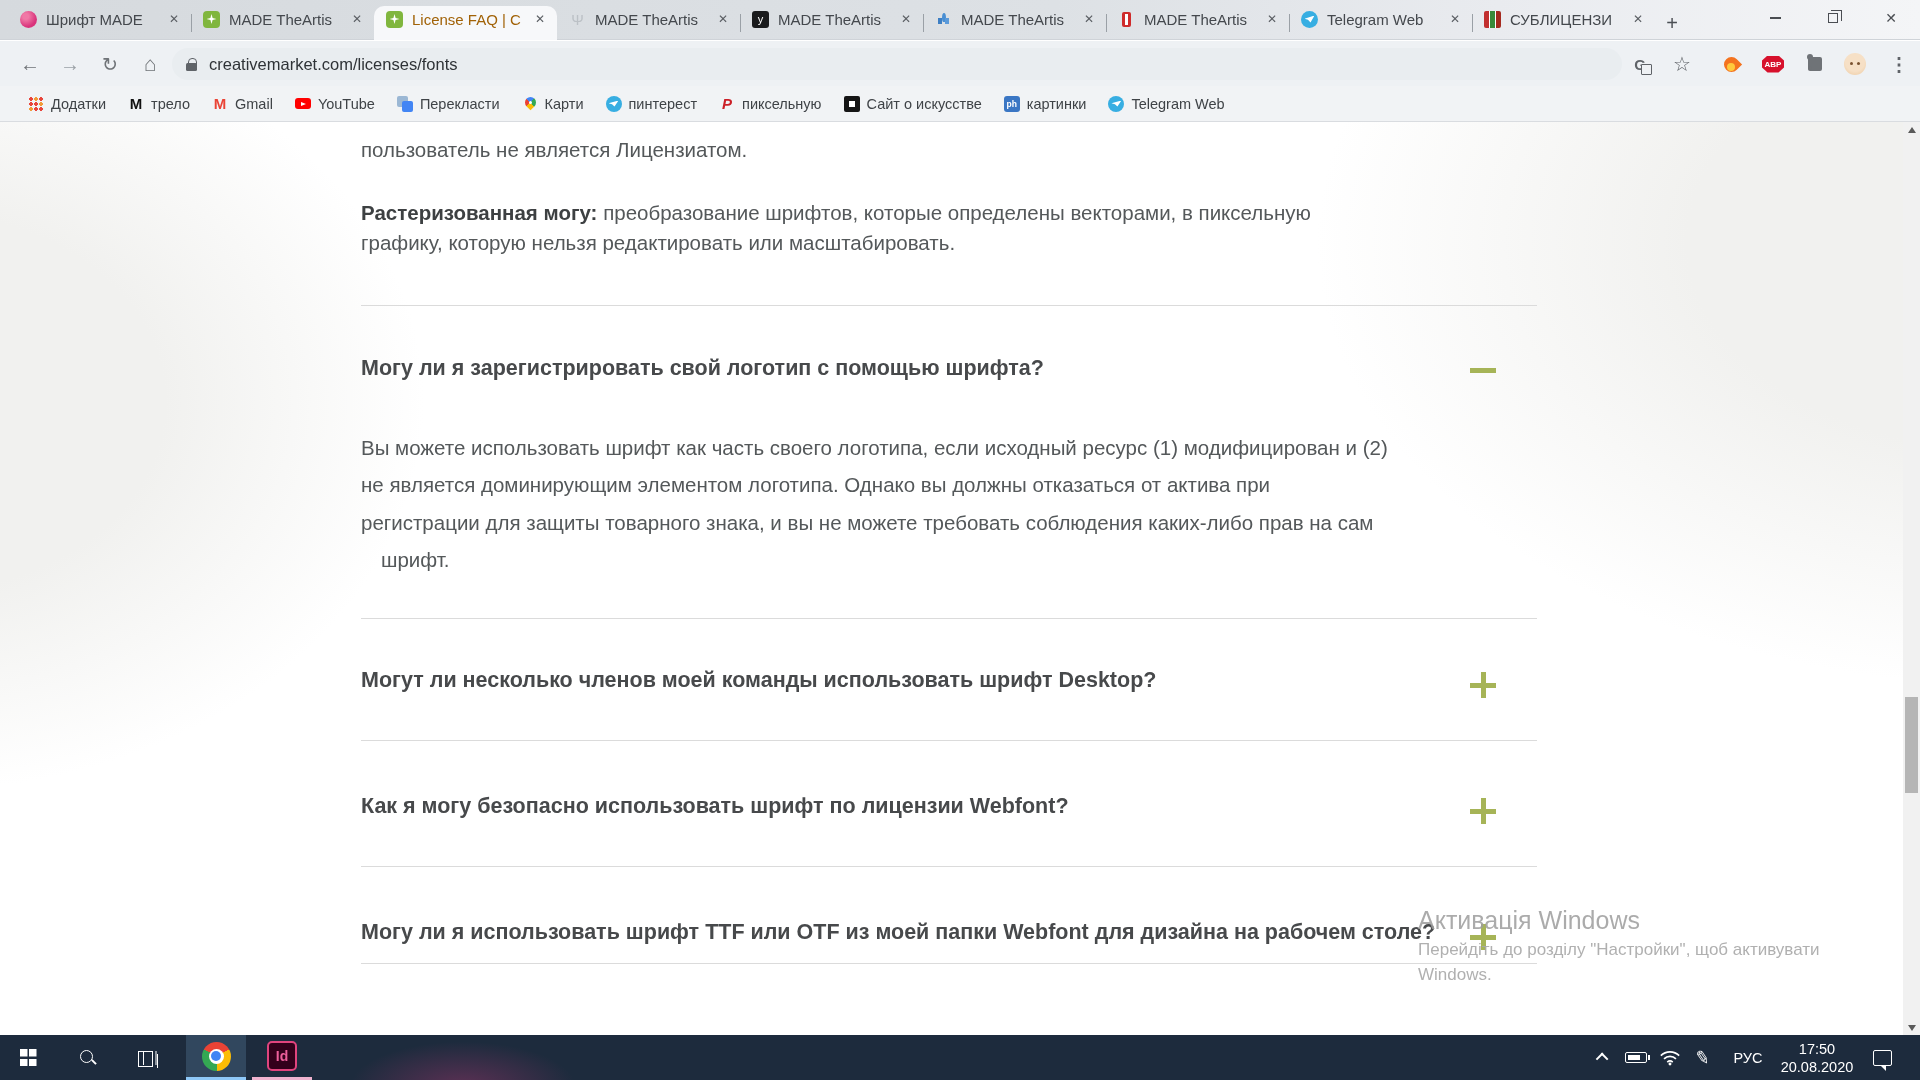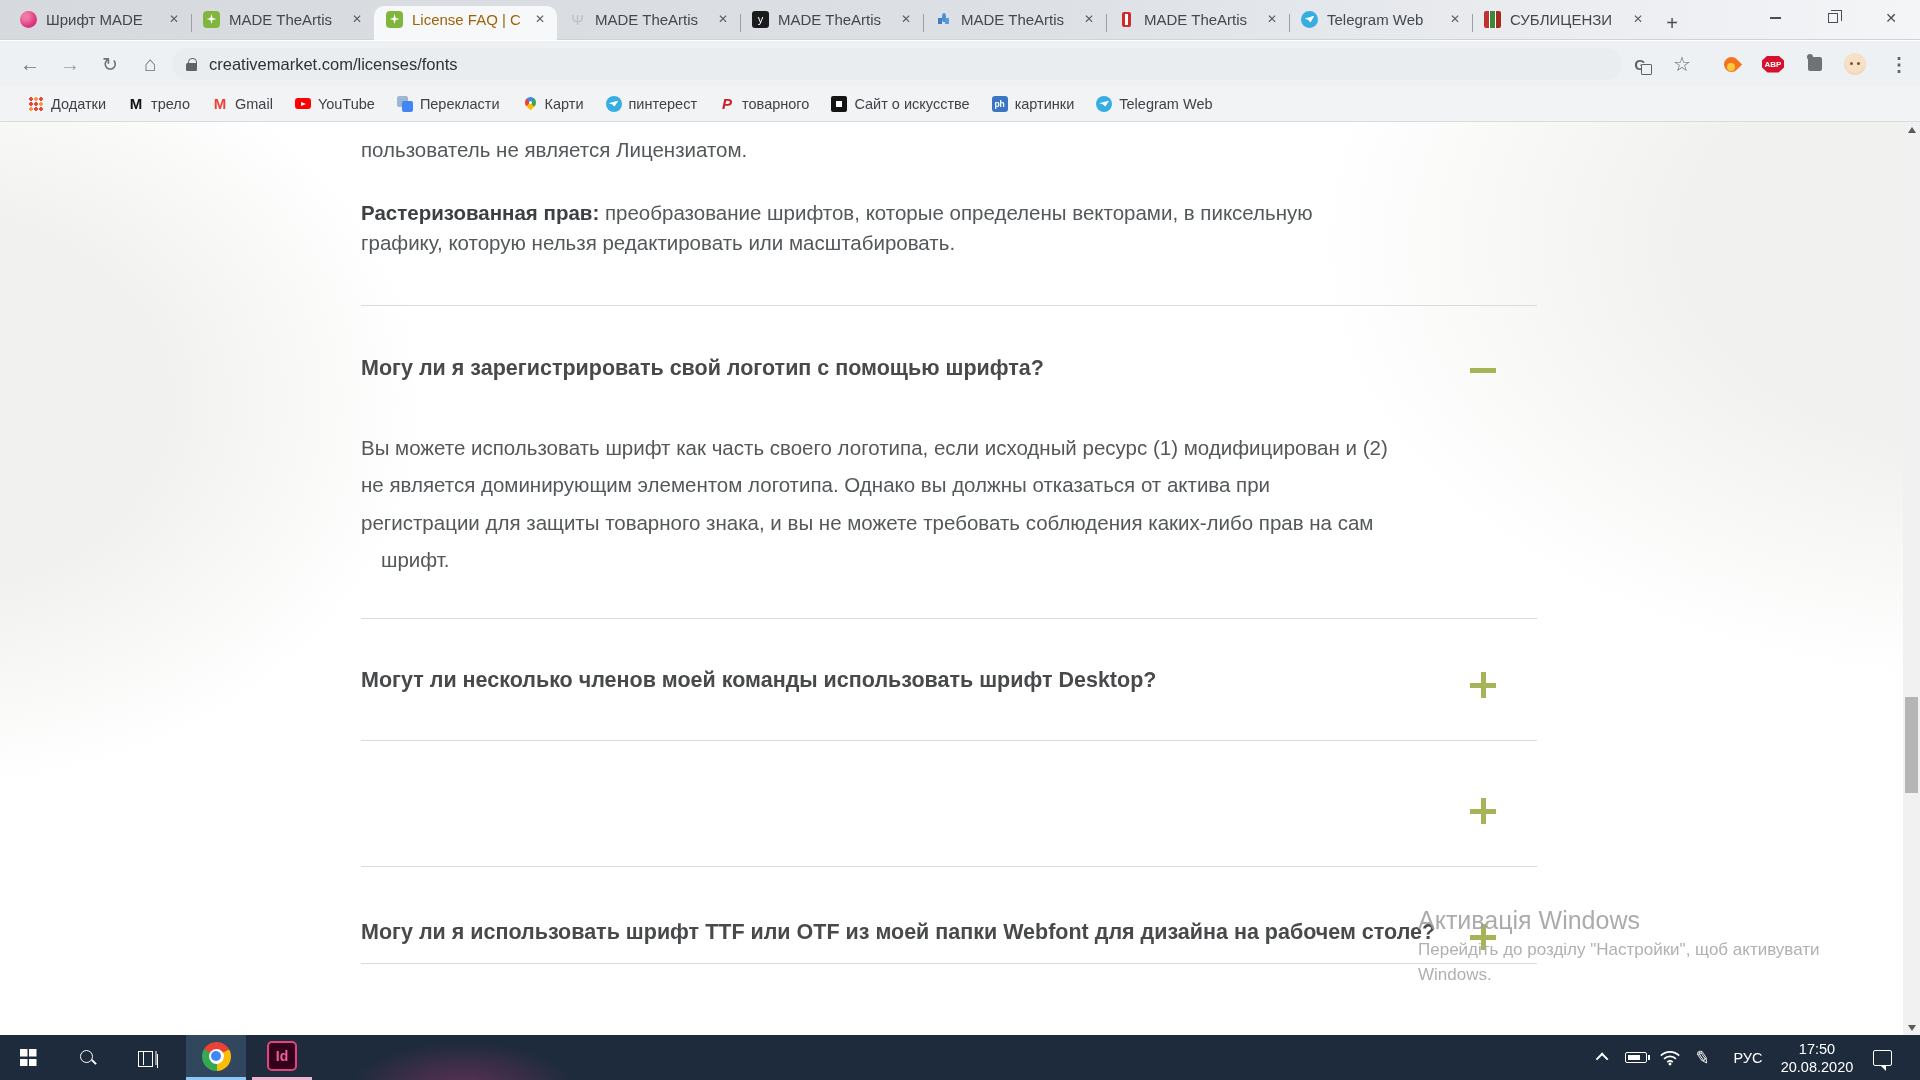--- a/index.html
+++ b/index.html
@@ -287,40 +287,40 @@
     <div class="bm">
       <span class="bmi bmi-maps"></span>
       <span class="bm-label">Карти</span>
     </div>
     <div class="bm">
       <span class="bmi bmi-tg"></span>
       <span class="bm-label">пинтерест</span>
     </div>
     <div class="bm">
       <span class="bmi bmi-pin"></span>
-      <span class="bm-label">товарного</span>
+      <span class="bm-label">пиксельную</span>
     </div>
     <div class="bm">
       <span class="bmi bmi-art"></span>
       <span class="bm-label">Сайт о искусстве</span>
     </div>
     <div class="bm">
       <span class="bmi bmi-ph"></span>
       <span class="bm-label">картинки</span>
     </div>
     <div class="bm">
       <span class="bmi bmi-tg"></span>
       <span class="bm-label">Telegram Web</span>
     </div>
   </div>
 
   <div class="page">
     <div class="txt" style="left:361px; top:16px;">пользователь не является Лицензиатом.</div>
 
-    <div class="txt" style="left:361px; top:79px;"><span class="bold-lead">Растеризованная прав:</span><span> преобразование шрифтов, которые определены векторами, в пиксельную</span></div>
+    <div class="txt" style="left:361px; top:79px;"><span class="bold-lead">Растеризованная могу:</span><span> преобразование шрифтов, которые определены векторами, в пиксельную</span></div>
     <div class="txt" style="left:361px; top:109px;">графику, которую нельзя редактировать или масштабировать.</div>
 
     <div class="divider" style="top:183px;"></div>
 
     <div class="q" style="top:234px;">Могу ли я зарегистрировать свой логотип с помощью шрифта?</div>
     <div class="plusminus" style="left:1470px; top:235px;">
         <span class="h"></span>
       </div>
 
     <div>
@@ -333,20 +333,21 @@
     <div class="divider" style="top:496px;"></div>
 
     <div class="q" style="top:546px;">Могут ли несколько членов моей команды использовать шрифт Desktop?</div>
     <div class="plusminus" style="left:1470px; top:550px;">
         <span class="h"></span>
         <span class="v"></span>
       </div>
 
     <div class="divider" style="top:618px;"></div>
 
+    <div class="q" style="top:672px;">Как я могу безопасно использовать шрифт по лицензии Webfont?</div>
     <div class="plusminus" style="left:1470px; top:676px;">
         <span class="h"></span>
         <span class="v"></span>
       </div>
 
     <div class="divider" style="top:744px;"></div>
 
     <div class="q" style="top:798px;">Могу ли я использовать шрифт TTF или OTF из моей папки Webfont для дизайна на рабочем столе?</div>
     <div class="plusminus" style="left:1470px; top:802px;">
         <span class="h"></span>

